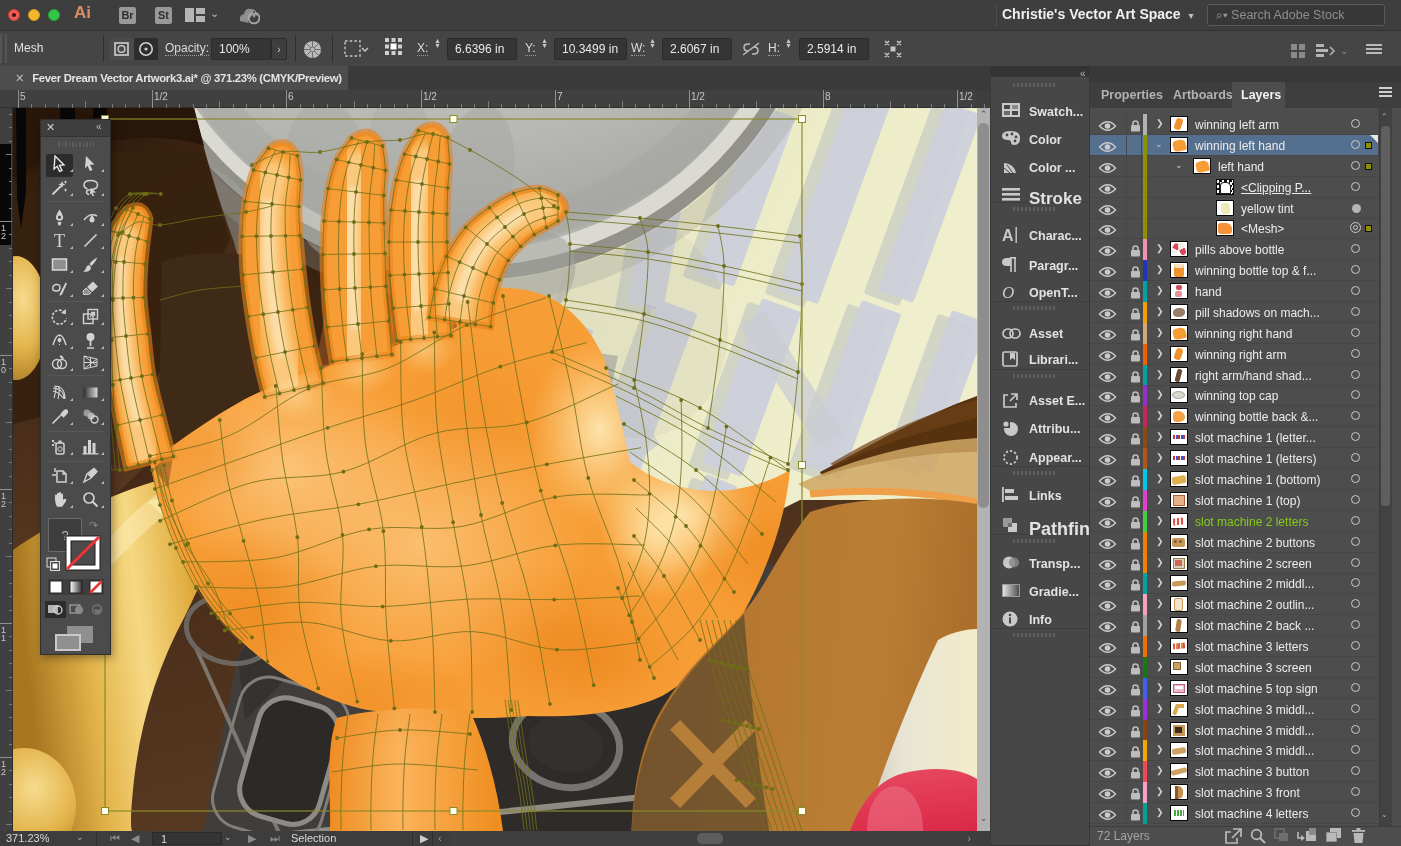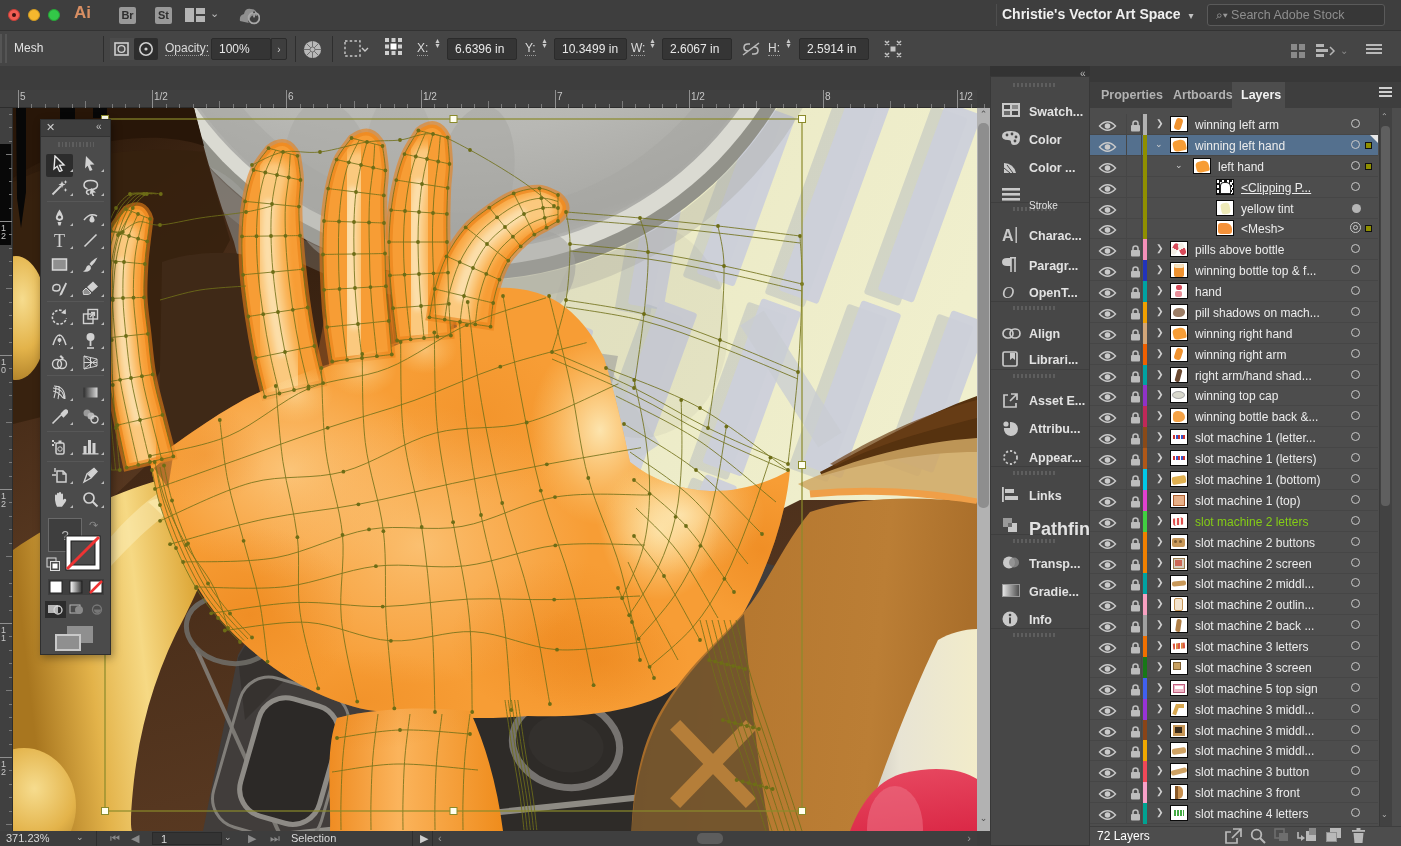--- a/index.html
+++ b/index.html
@@ -153,20 +153,23 @@
           <rect x="0" y="6" width="12" height="3"></rect>
           <rect x="0" y="11" width="8" height="3"></rect>
         </g>
         <path d="M14 4 L18 8 L14 12" fill="none" stroke="#b5b5b5" stroke-width="1.5"></path>
       </svg>
     <div class="abs" style="left:1340px;top:14px;color:#8a8a8a;font-size:10px;">⌄</div>
     <div class="abs" style="left:1366px;top:13px;width:16px;height:12px;background:repeating-linear-gradient(#b9b9b9 0 2px,transparent 2px 4.2px);"></div>
 
   </div>
 
+  <div id="tabbar" class="abs">
+    <div id="doctab"><span style="color:#b9b9b9;font-weight:normal;margin:0 8px 0 15px;">✕</span>Fever Dream Vector Artwork3.ai* @ 371.23% (CMYK/Preview)</div>
+  </div>
 
   <div id="rulerh" class="abs">
       <div class="rlab" style="left:20px;">5</div>
 <div class="abs" style="left:18.0px;top:0;width:1px;height:18px;background:#8f8f8f;"></div>
 <div class="rlab" style="left:154px;">1/2</div>
 <div class="abs" style="left:152.2px;top:0;width:1px;height:18px;background:#8f8f8f;"></div>
 <div class="rlab" style="left:288px;">6</div>
 <div class="abs" style="left:286.4px;top:0;width:1px;height:18px;background:#8f8f8f;"></div>
 <div class="rlab" style="left:423px;">1/2</div>
 <div class="abs" style="left:420.6px;top:0;width:1px;height:18px;background:#8f8f8f;"></div>
@@ -1334,21 +1337,21 @@
 <div class="abs" style="left:12px;top:93px;width:18px;height:18px;"><svg width="17" height="16" viewBox="0 0 17 16">
           <path d="M2 14 L2 4 A12 12 0 0 1 14 14 Z" fill="#c9c9c9"></path>
           <path d="M2 9 L8 14 M5 6 L11 14" stroke="#474747" stroke-width="1"></path>
         </svg></div>
 <div class="abs" style="left:39px;top:95px;color:#e2e2e2;font-size:12.5px;font-weight:bold;">Color ...</div>
 <div class="abs" style="left:12px;top:121px;width:18px;height:18px;"><svg width="18" height="13" viewBox="0 0 18 13">
           <rect x="0" y="0" width="18" height="2.6" fill="#c9c9c9"></rect>
           <rect x="0" y="5" width="18" height="2.6" fill="#c9c9c9"></rect>
           <rect x="0" y="10" width="18" height="2.6" fill="#c9c9c9"></rect>
         </svg></div>
-<div class="abs" style="left:39px;top:134px;color:#e2e2e2;font-size:10px;font-weight:normal;">Stroke</div>
+<div class="abs" style="left:39px;top:123px;color:#e2e2e2;font-size:17px;font-weight:bold;">Stroke</div>
 <div class="abs" style="left:12px;top:161px;width:18px;height:18px;"><svg width="18" height="16" viewBox="0 0 18 16">
           <text x="0" y="14" font-family="Liberation Sans" font-size="16" font-weight="bold" fill="#c9c9c9">A</text>
           <rect x="13.5" y="0" width="1.4" height="16" fill="#c9c9c9"></rect>
         </svg></div>
 <div class="abs" style="left:39px;top:163px;color:#e2e2e2;font-size:12.5px;font-weight:bold;">Charac...</div>
 <div class="abs" style="left:12px;top:191px;width:18px;height:18px;"><svg width="14" height="16" viewBox="0 0 14 16">
           <path d="M13 1 L13 15 M9 1 L9 15" stroke="#c9c9c9" stroke-width="1.6"></path>
           <path d="M9 1 L5 1 Q0 1 0 5 Q0 9 5 9 L9 9 Z" fill="#c9c9c9"></path>
           <rect x="8" y="0" width="6" height="1.6" fill="#c9c9c9"></rect>
         </svg></div>
@@ -1356,21 +1359,21 @@
 <div class="abs" style="left:12px;top:218px;width:18px;height:18px;"><svg width="18" height="16" viewBox="0 0 18 16">
           <text x="0" y="14" font-family="Liberation Serif" font-size="17" font-style="italic" fill="#c9c9c9">O</text>
         </svg></div>
 <div class="abs" style="left:39px;top:220px;color:#e2e2e2;font-size:12.5px;font-weight:bold;">OpenT...</div>
 <div class="abs" style="left:12px;top:259px;width:18px;height:18px;"><svg width="19" height="11" viewBox="0 0 19 11">
           <g fill="none" stroke="#c9c9c9" stroke-width="1.7">
             <rect x="1" y="1" width="10" height="9" rx="4.5"></rect>
             <rect x="8" y="1" width="10" height="9" rx="4.5"></rect>
           </g>
         </svg></div>
-<div class="abs" style="left:39px;top:261px;color:#e2e2e2;font-size:12.5px;font-weight:bold;">Align</div>
+<div class="abs" style="left:39px;top:261px;color:#e2e2e2;font-size:12.5px;font-weight:bold;">Asset</div>
 <div class="abs" style="left:12px;top:285px;width:18px;height:18px;"><svg width="16" height="16" viewBox="0 0 16 16">
           <rect x="1" y="1" width="14" height="14" rx="1.5" fill="none" stroke="#c9c9c9" stroke-width="1.7"></rect>
           <path d="M8 2 L8 9 L10.5 7 L13 9 L13 2 Z" fill="#c9c9c9"></path>
         </svg></div>
 <div class="abs" style="left:39px;top:287px;color:#e2e2e2;font-size:12.5px;font-weight:bold;">Librari...</div>
 <div class="abs" style="left:12px;top:326px;width:18px;height:18px;"><svg width="17" height="17" viewBox="0 0 17 17">
           <path d="M6 3 L2 3 L2 15 L14 15 L14 11" fill="none" stroke="#c9c9c9" stroke-width="1.7"></path>
           <path d="M9 2 L15 2 L15 8 M15 2 L8 9" fill="none" stroke="#c9c9c9" stroke-width="1.7"></path>
         </svg></div>
 <div class="abs" style="left:39px;top:328px;color:#e2e2e2;font-size:12.5px;font-weight:bold;">Asset E...</div>
@@ -2023,21 +2026,21 @@
         </svg></div>
 <div class="abs" style="left:151px;top:737.0px;width:1px;height:21px;background:#464646;"></div>
 <div class="abs" style="left:153px;top:737.0px;width:4px;height:21px;background:#00a292;"></div>
 <div class="abs" style="left:166px;top:741.0px;color:#cfcfcf;font-size:9px;">❯</div>
 <div class="abs" style="left:180px;top:739.0px;width:18px;height:16px;background:#fff;border:1px solid #0a0a0a;overflow:hidden;">
         <div style="position:absolute;left:3px;top:4px;width:10px;height:6px;background:repeating-linear-gradient(90deg,#44aa44 0 2px,#fff 2px 3px);"></div>
       </div>
 <div class="abs" style="left:205px;top:741.0px;font-size:12px;color:#ececec;white-space:nowrap;">slot machine 4 letters</div>
 <div class="abs" style="left:361px;top:742.0px;width:9px;height:9px;border:1.3px solid #c9c9c9;border-radius:50%;"></div>
 <div class="abs" style="left:100px;top:760px;width:311px;height:20px;background:#4d4d4d;border-top:1px solid #3e3e3e;"></div>
-<div class="abs" style="left:107px;top:763px;color:#ffffff;font-size:12px;">72 Layers</div>
+<div class="abs" style="left:107px;top:763px;color:#a3a3a3;font-size:12px;">72 Layers</div>
 <div class="abs" style="left:235px;top:762px;"><svg width="17" height="16" viewBox="0 0 17 16">
           <path d="M6 4 L1 4 L1 15 L12 15 L12 10" fill="none" stroke="#b9b9b9" stroke-width="1.7"></path>
           <path d="M8 1 L16 1 L16 9 M16 1 L7 10" fill="none" stroke="#b9b9b9" stroke-width="1.7"></path>
         </svg></div>
 <div class="abs" style="left:260px;top:762px;"><svg width="16" height="16" viewBox="0 0 16 16">
           <circle cx="6.5" cy="6.5" r="4.8" fill="none" stroke="#b9b9b9" stroke-width="1.8"></circle>
           <line x1="10" y1="10" x2="15" y2="15" stroke="#b9b9b9" stroke-width="2"></line>
         </svg></div>
 <div class="abs" style="left:284px;top:762px;"><svg width="15" height="14" viewBox="0 0 15 14">
           <rect x="1" y="1" width="9" height="9" fill="none" stroke="#6e6e6e" stroke-width="1.6"></rect>

